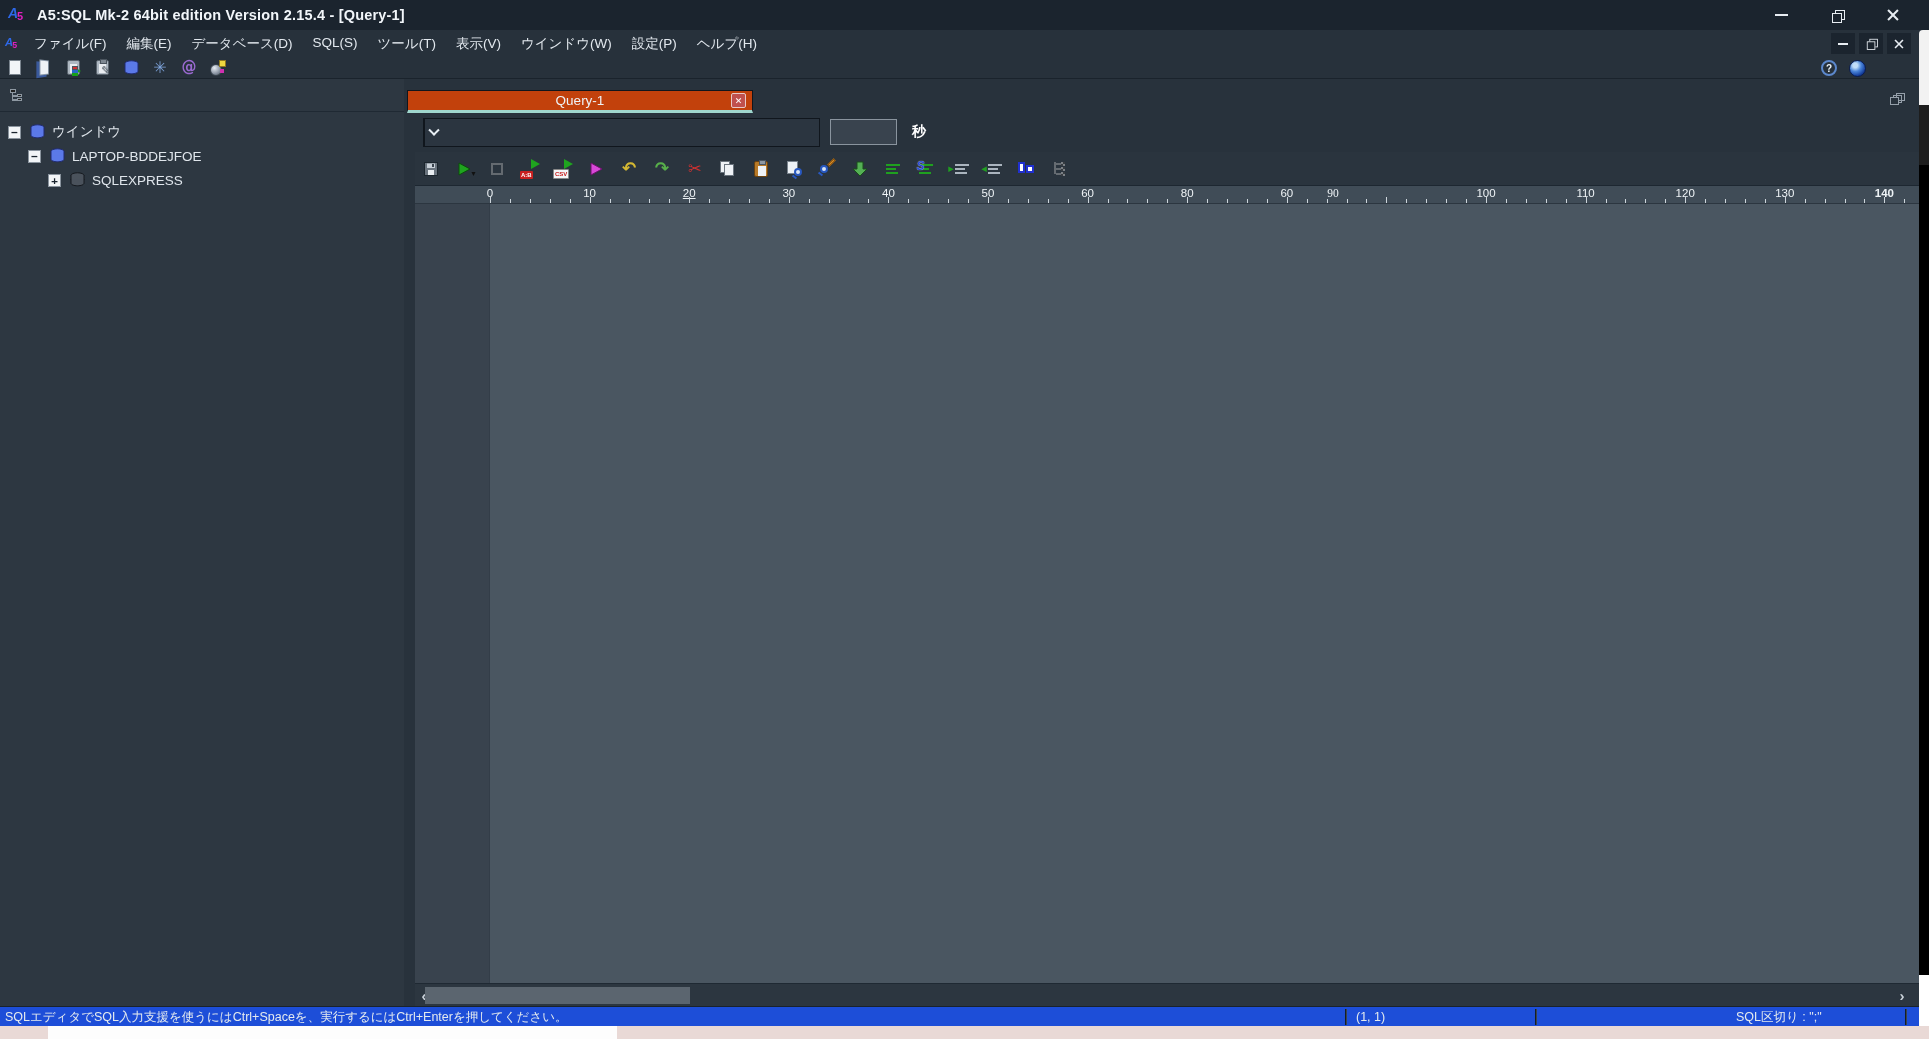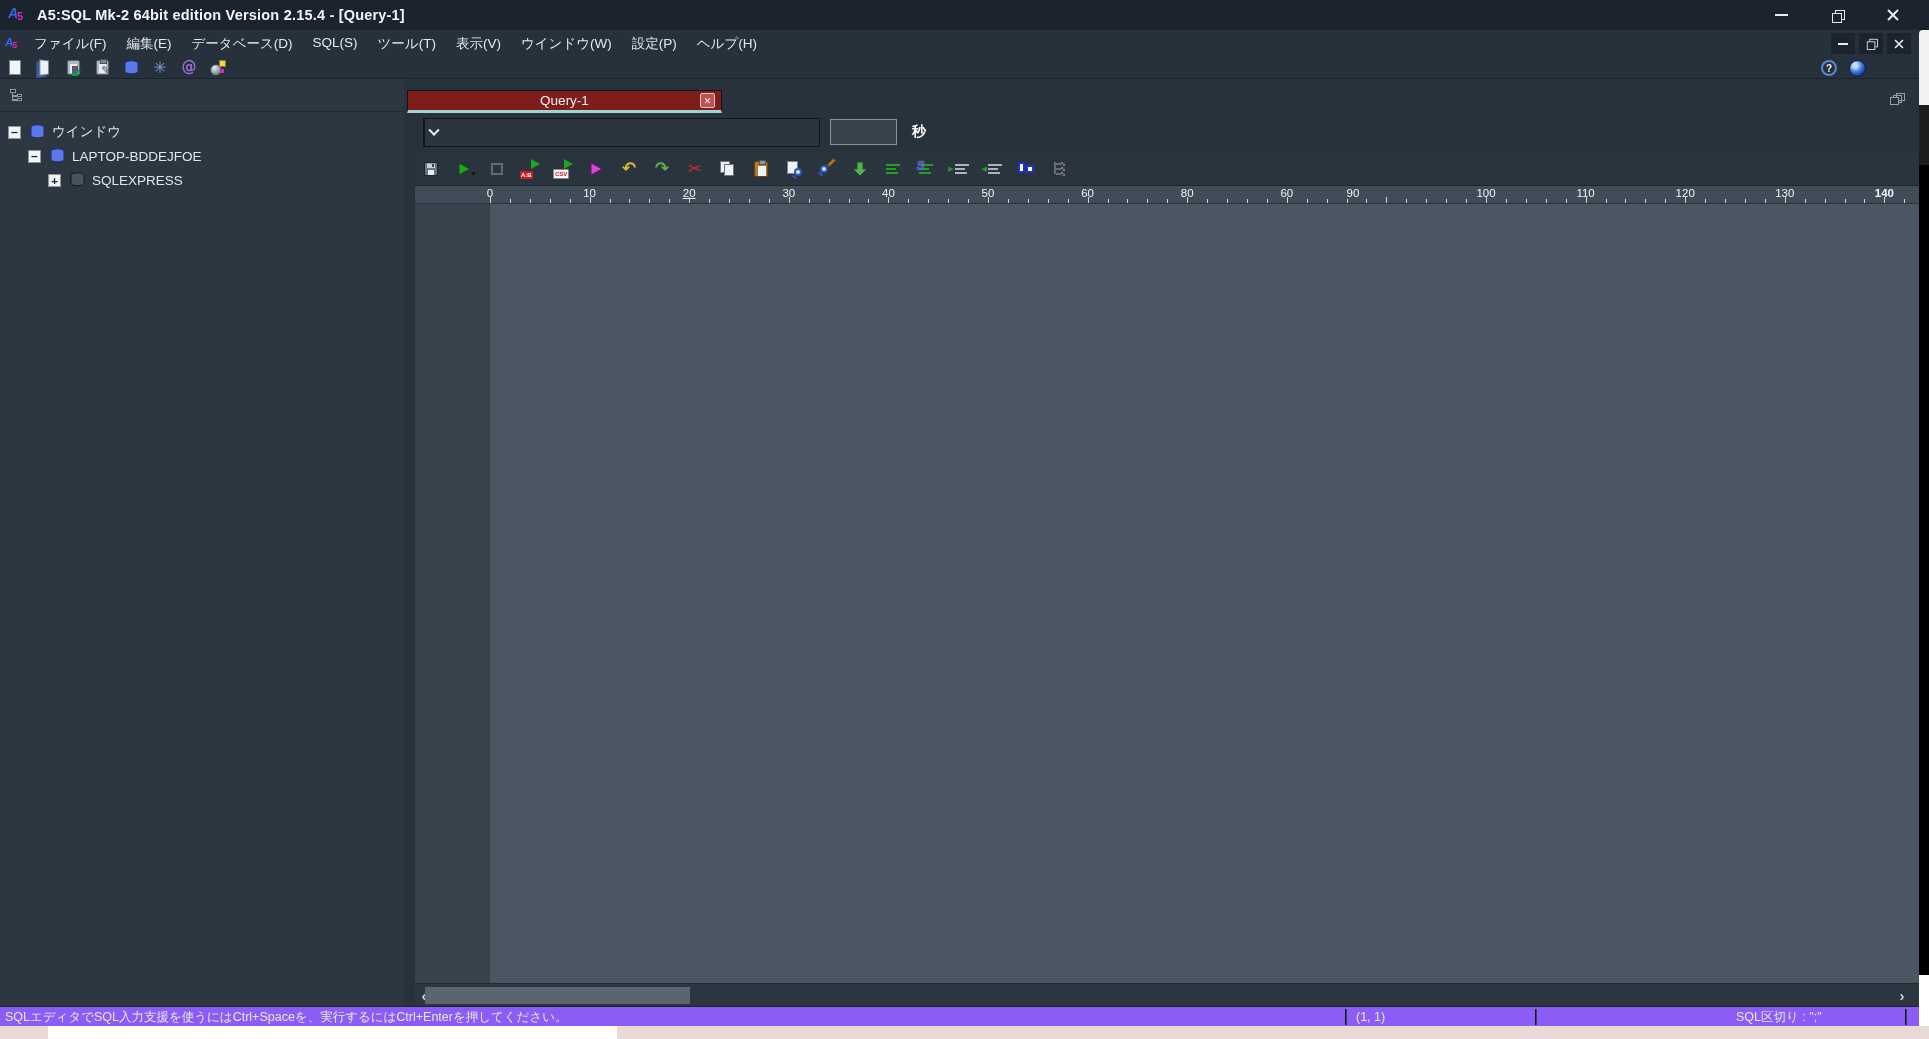--- a/index.html
+++ b/index.html
@@ -107,21 +107,21 @@
   .expander { width:13px; height:13px; background:#f2f5f7; border:1px solid #8a949e; color:#1a242e; font-size:11px; line-height:11px; text-align:center; font-weight:bold; margin-right:8px; flex:0 0 auto; font-family:"DejaVu Sans Mono",monospace; }
   .tree-ico { margin-right:6px; display:inline-flex; }
 
   
   .splitter { position:absolute; left:404px; top:79px; width:11px; height:927px; background:#28323c; }
 
   
   .editorcol { position:absolute; left:415px; top:79px; width:1504px; height:927px; background:#28323c; }
 
   .tabstrip { position:relative; height:34px; }
-  .tab { position:absolute; left:-8px; top:11px; width:315px; height:23px; background:#7f1d1d; border:1px solid #10161d; border-bottom:3px solid #9fd6cd; display:flex; align-items:center; justify-content:center; font-size:13.5px; color:#eef2f6; }
+  .tab { position:absolute; left:-8px; top:11px; width:346px; height:23px; background:#c2410c; border:1px solid #10161d; border-bottom:3px solid #9fd6cd; display:flex; align-items:center; justify-content:center; font-size:13.5px; color:#eef2f6; }
   .tab-close { position:absolute; right:6px; top:2px; width:15px; height:15px; background:#c0504d; border:1px solid #e8c8c8; border-radius:2px; color:#fff; font-size:9px; font-weight:bold; display:flex; align-items:center; justify-content:center; cursor:default; }
   .cascade-wrap { position:absolute; right:14px; top:14px; }
 
   .combobar { position:relative; height:39px; }
   .combo { position:absolute; left:8px; top:5px; width:397px; height:29px; background:#2b3540; border:1px solid #10161d; display:flex; cursor:default; }
   .combo-text { flex:1; background:#1878d2; border:1px dotted #d08a3c; color:#fff; font-size:13.5px; display:flex; align-items:center; padding-left:5px; }
   .combo-arrow { width:18px; display:flex; align-items:center; justify-content:center; background:#2b3540; border-left:1px solid #10161d; }
   .chev { width:8px; height:8px; border-right:2px solid #e8eef4; border-bottom:2px solid #e8eef4; transform:rotate(45deg) translate(-2px,-2px); }
   .timer-input { position:absolute; left:415px; top:6px; width:67px; height:26px; background:#39434e; border:1px solid #8a949e; color:#fff; font-size:13px; padding:0 4px; }
   .sec-label { position:absolute; left:497px; top:10px; font-size:14px; font-weight:bold; color:#fff; }
@@ -135,21 +135,21 @@
 
   .editorarea { position:relative; height:779px; background:#4a5661; cursor:text; }
   .gutter { position:absolute; left:0; top:0; width:75px; height:100%; background:#39434e; border-right:1px solid #333d48; }
 
   .hscroll { position:relative; height:23px; background:#2c3640; border-top:1px solid #1f2933; }
   .hs-arrow { position:absolute; top:0; height:23px; width:18px; display:flex; align-items:center; justify-content:center; color:#c8d0d8; font-size:15px; font-weight:bold; cursor:default; }
   .hs-left { left:0; } .hs-right { right:8px; }
   .hs-thumb { position:absolute; left:10px; top:3px; width:265px; height:17px; background:#5b656f; cursor:default; }
 
   
-  .statusbar { position:absolute; left:0; top:1006px; width:1919px; height:20px; background:#8b5cf6; border-top:1px solid #1a232c; font-size:12.5px; color:#e4eaee; }
+  .statusbar { position:absolute; left:0; top:1006px; width:1919px; height:20px; background:#1d4ed8; border-top:1px solid #1a232c; font-size:12.5px; color:#e4eaee; }
   .sb-msg { position:absolute; left:5px; top:0; line-height:20px; }
   .sb-div { position:absolute; top:2px; width:1px; height:16px; background:#141d26; box-shadow:1px 0 0 #3a444e; }
   .sb-pos { position:absolute; left:1356px; top:0; line-height:20px; }
   .sb-delim { position:absolute; left:1736px; top:0; line-height:20px; }
 
   
   .bottomstrip { position:absolute; left:0; top:1026px; width:1919px; height:13px; background:#e9d9d6; }
   .bottomstrip .white-seg { position:absolute; left:48px; top:0; width:569px; height:13px; background:#fdfdfd; }
   .sliver { position:absolute; left:1919px; top:30px; width:10px; height:1009px; }
   .sliver .s1 { height:75px; background:#f2f2f2; border-radius:4px 0 0 0; }
@@ -458,21 +458,21 @@
   <div class="ruler" id="ruler">
       <span class="ruler-label" style="left: 75px;">0</span>
       <span class="ruler-label" style="left: 174.6px;">10</span>
       <span class="ruler-label" style="left: 274.2px; text-decoration: underline;">20</span>
       <span class="ruler-label" style="left: 373.8px;">30</span>
       <span class="ruler-label" style="left: 473.4px;">40</span>
       <span class="ruler-label" style="left: 573px;">50</span>
       <span class="ruler-label" style="left: 672.6px;">60</span>
       <span class="ruler-label" style="left: 772.2px;">80</span>
       <span class="ruler-label" style="left: 871.8px;">60</span>
-      <span class="ruler-label" style="left: 938px;">90</span>
+      <span class="ruler-label" style="left: 918px; font-family: Liberation Serif, serif;">90</span>
       <span class="ruler-label" style="left: 1071px;">100</span>
       <span class="ruler-label" style="left: 1170.6px;">110</span>
       <span class="ruler-label" style="left: 1270.2px;">120</span>
       <span class="ruler-label" style="left: 1369.8px;">130</span>
       <span class="ruler-label" style="left: 1469.4px; font-weight: bold;">140</span>
       <span class="ruler-tick" style="left: 75px; height: 6px;"></span>
       <span class="ruler-tick" style="left: 94.92px; height: 4px;"></span>
       <span class="ruler-tick" style="left: 114.84px; height: 4px;"></span>
       <span class="ruler-tick" style="left: 134.76px; height: 4px;"></span>
       <span class="ruler-tick" style="left: 154.68px; height: 4px;"></span>

